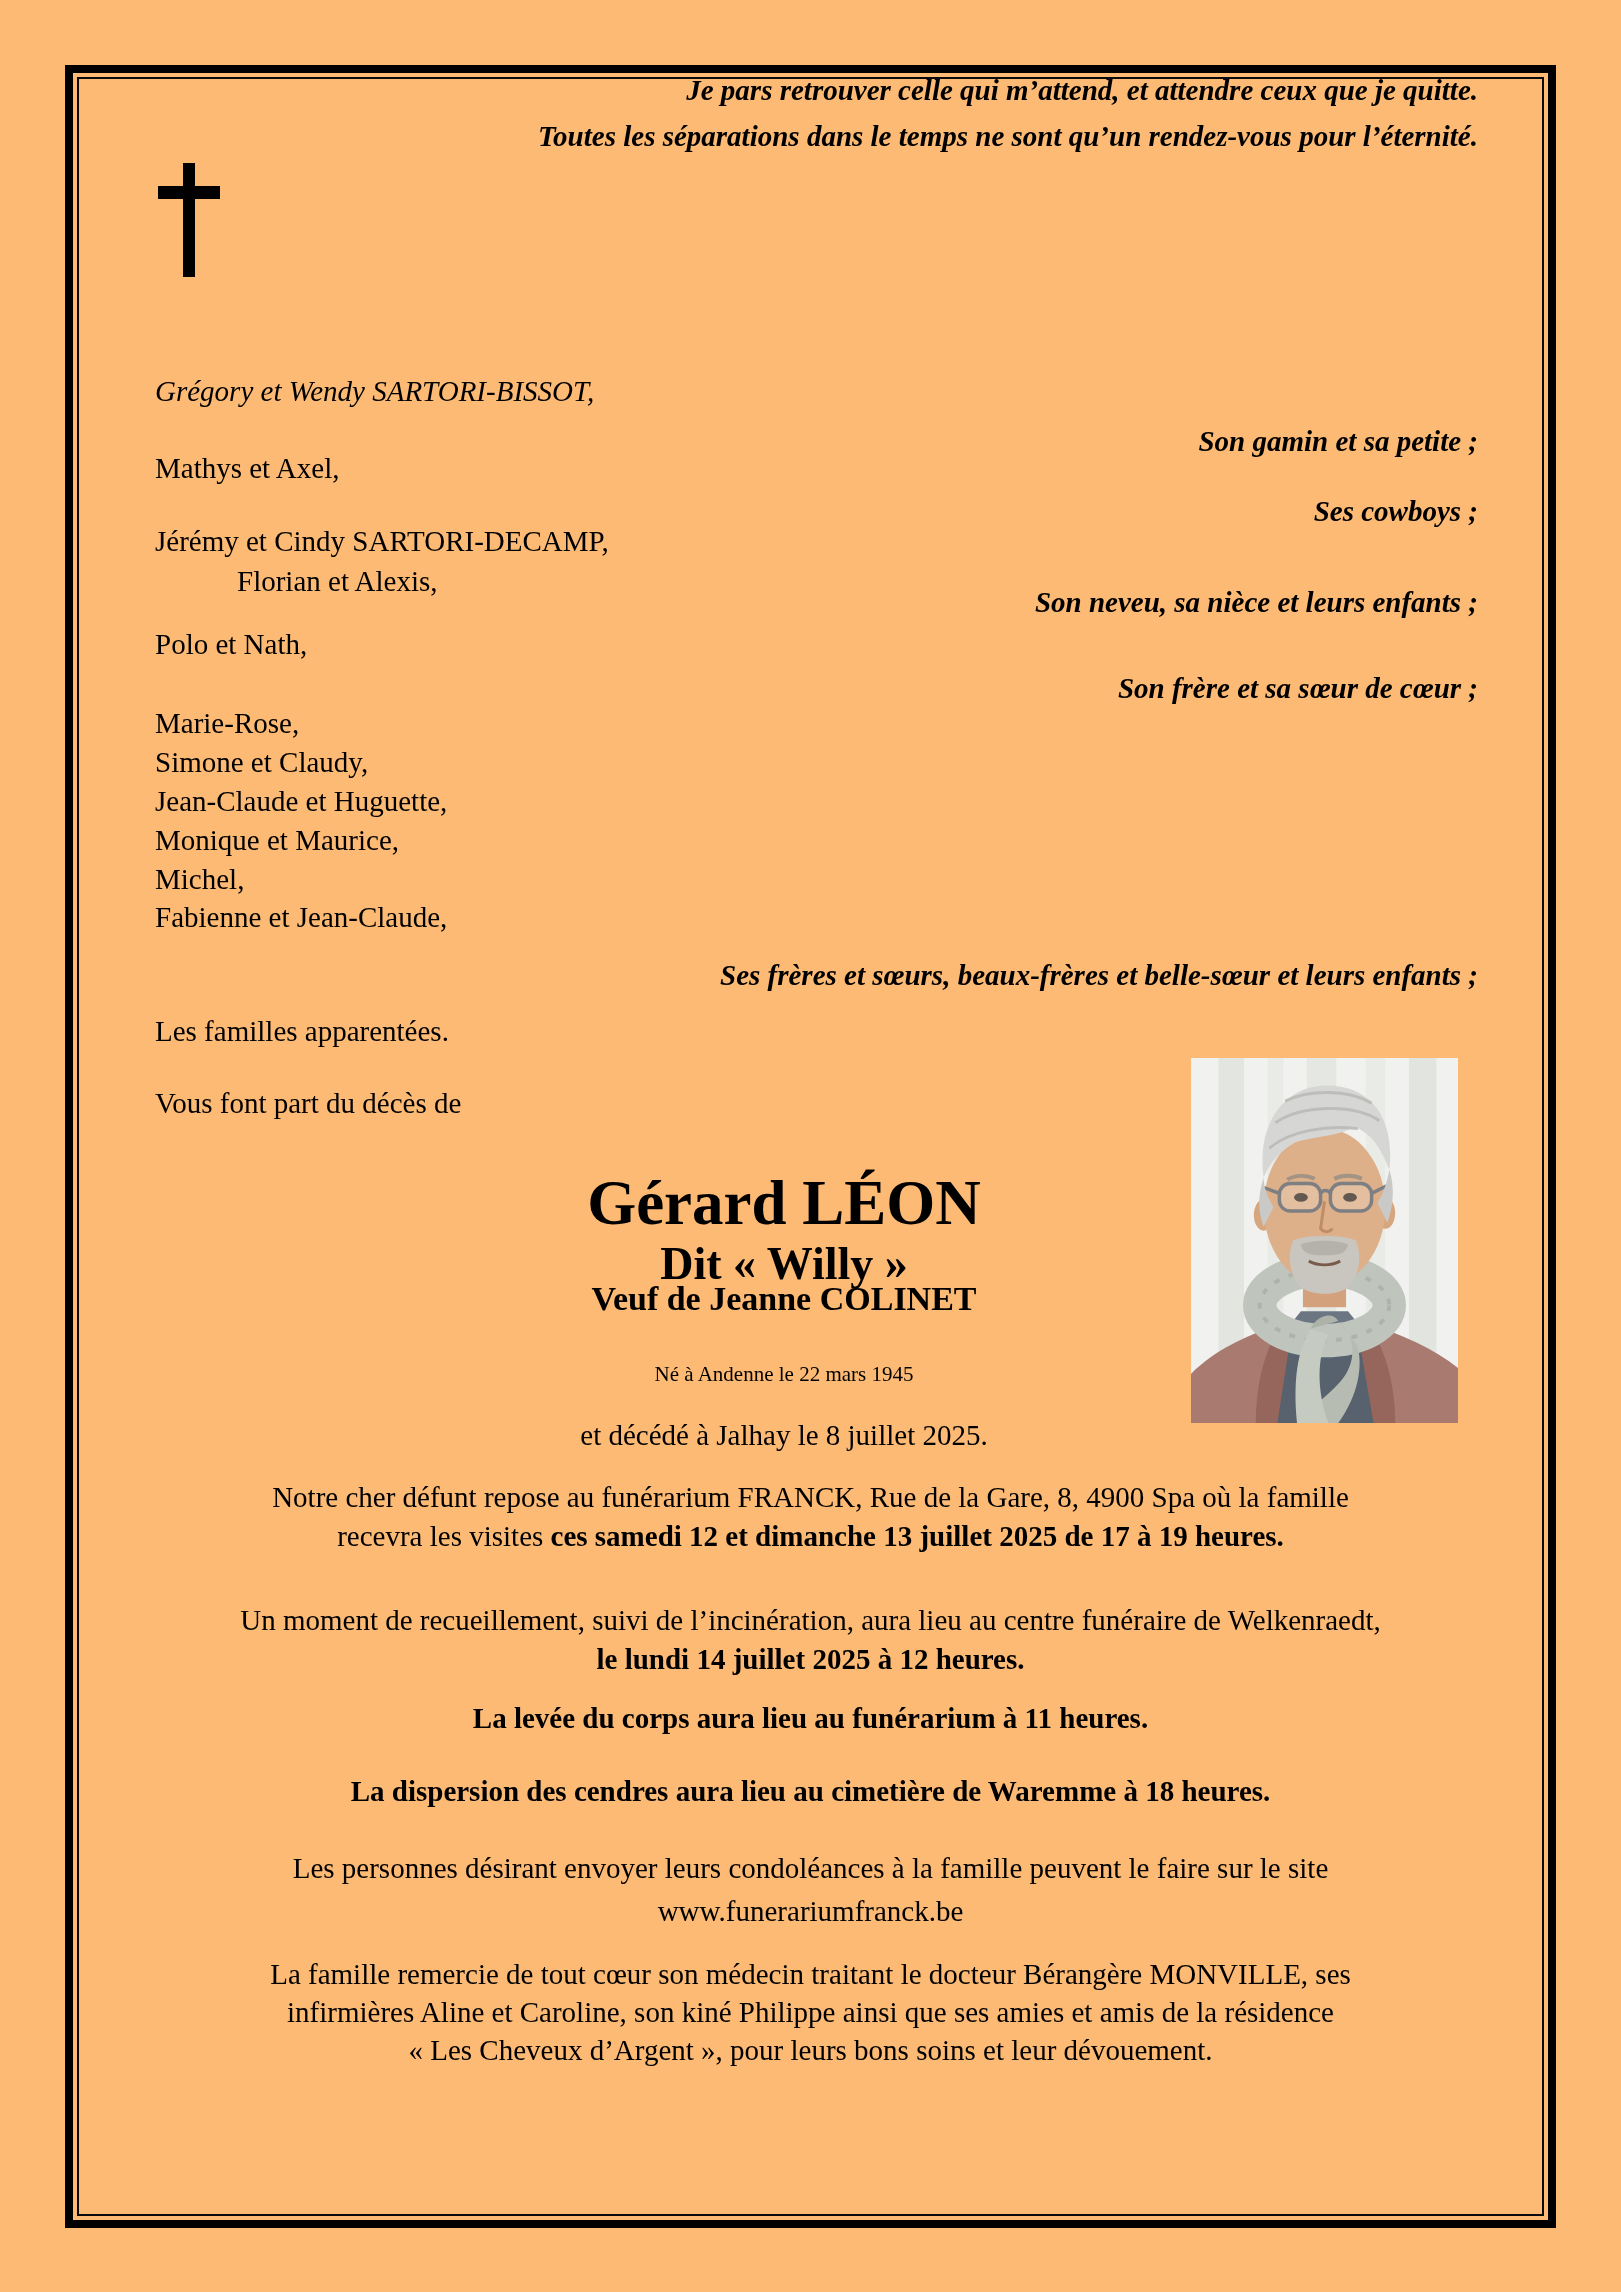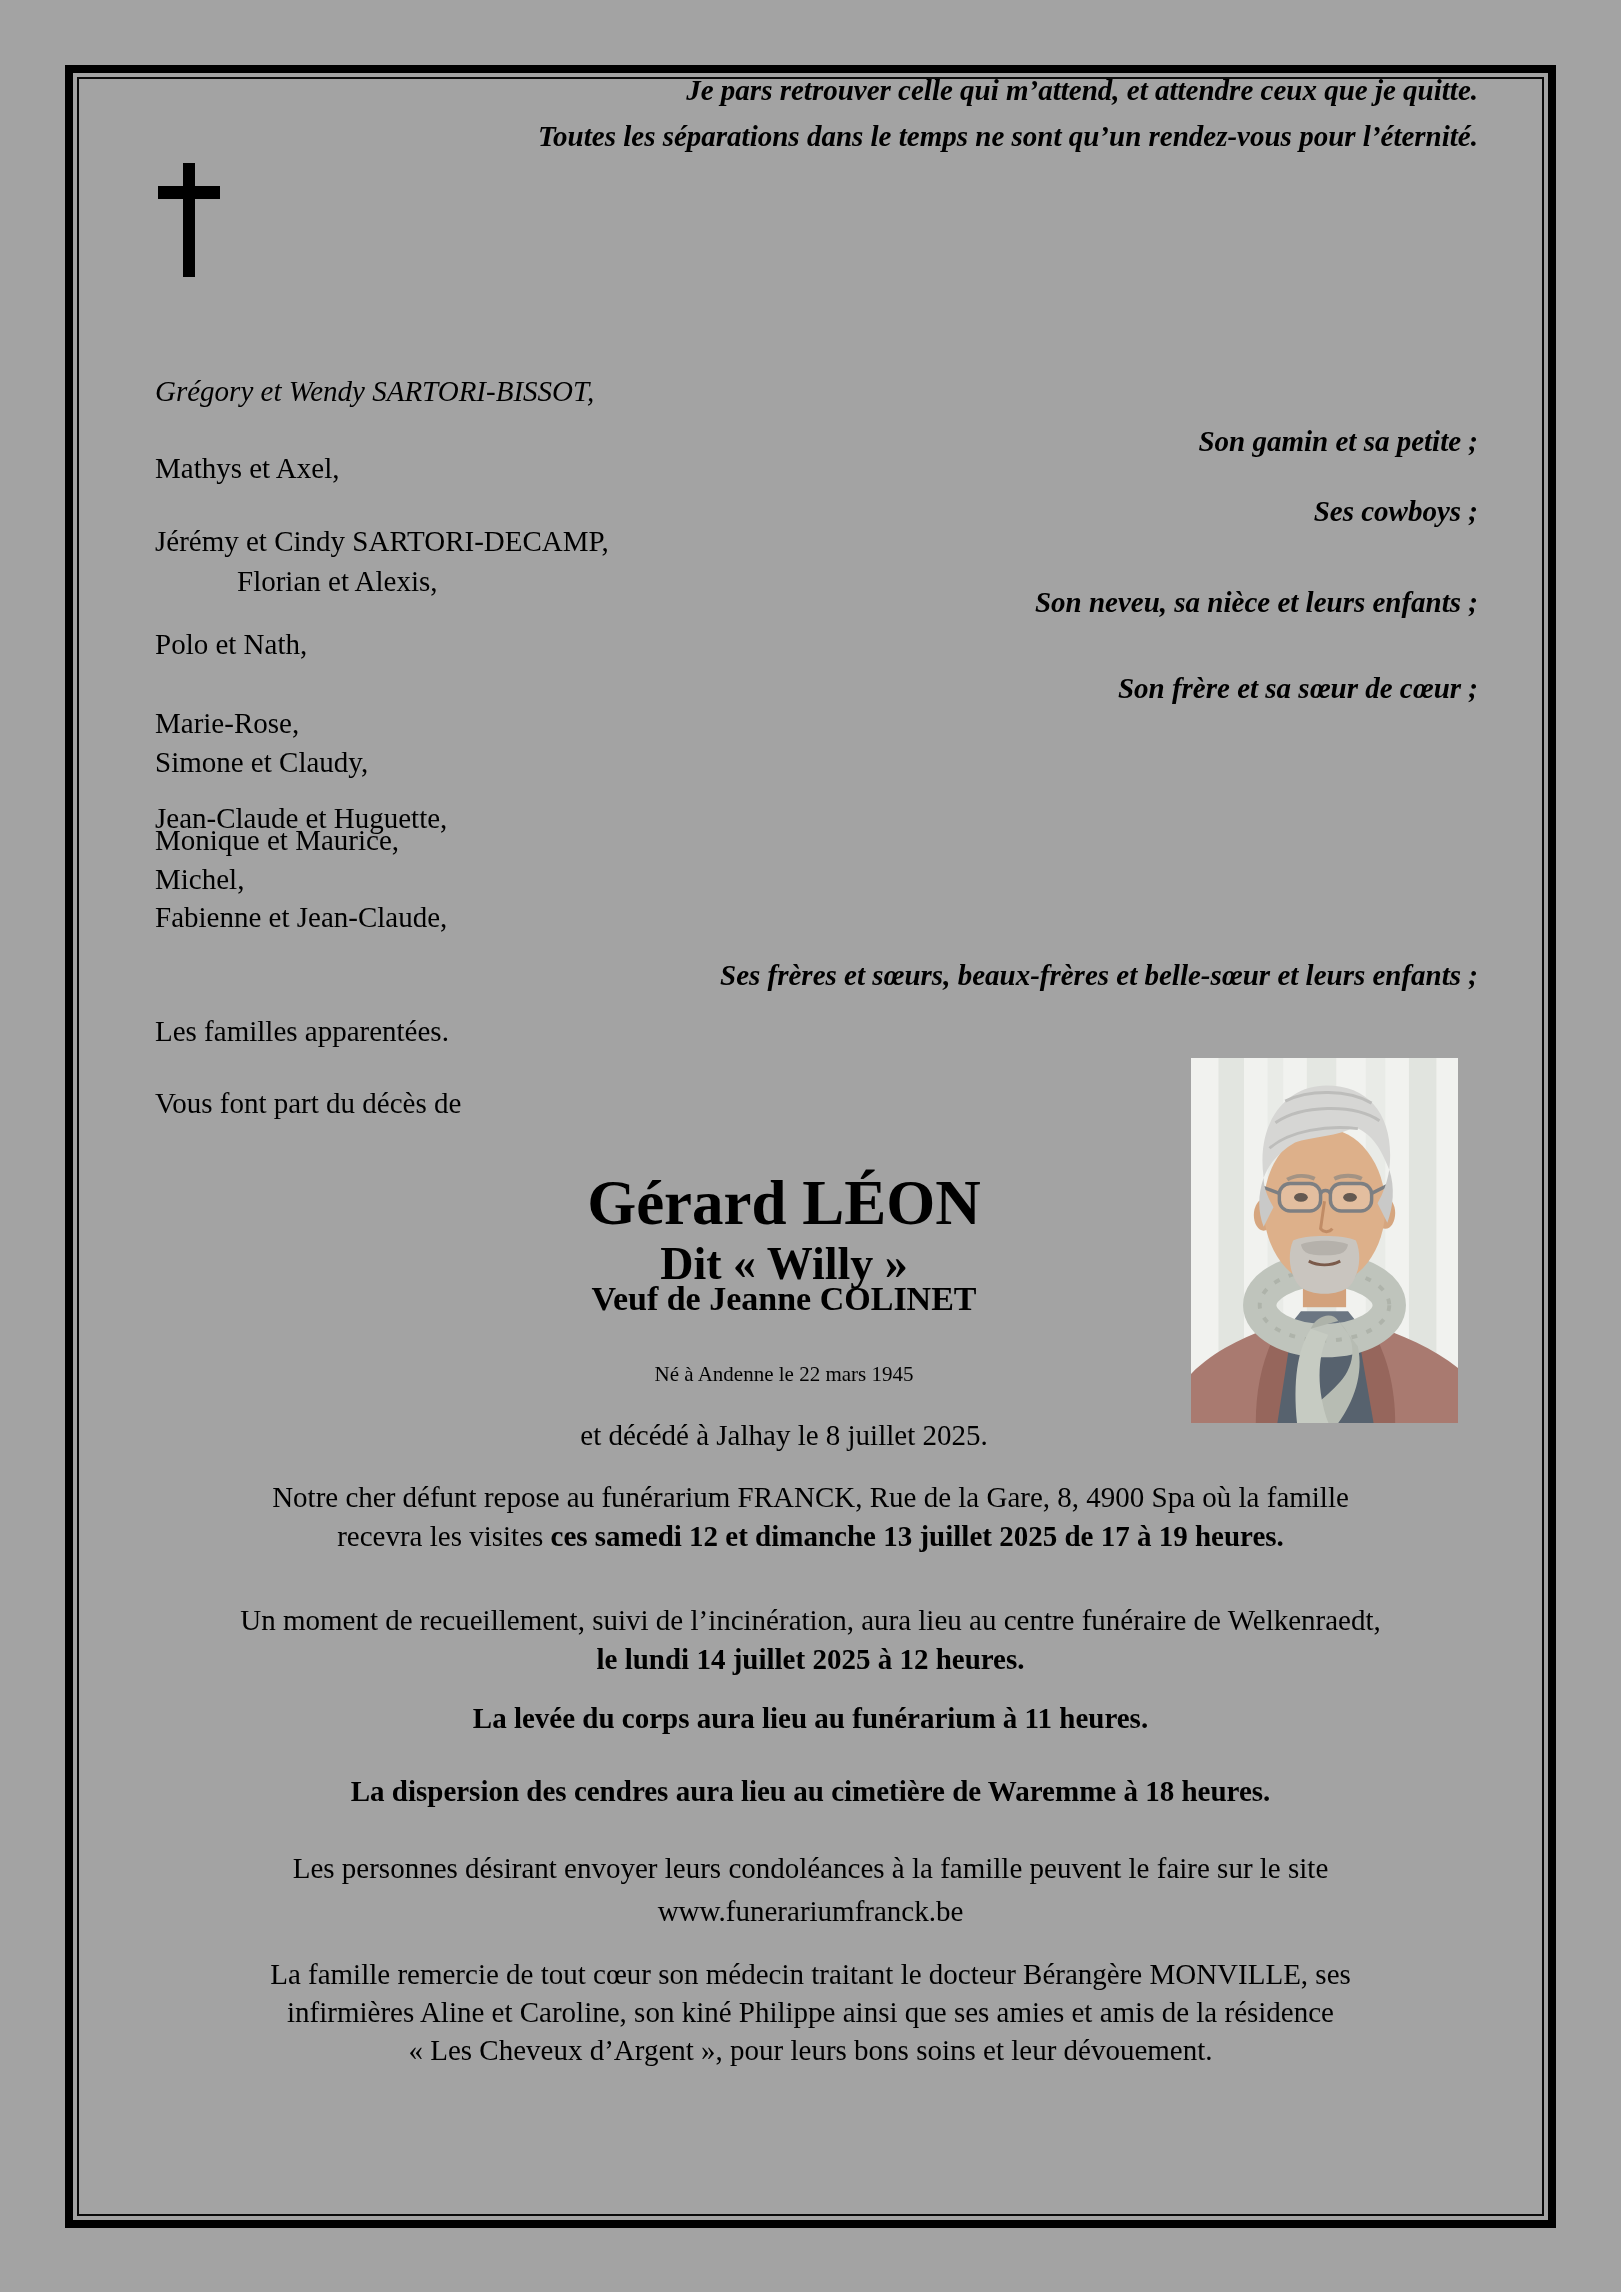--- a/index.html
+++ b/index.html
@@ -1,39 +1,39 @@
 <!DOCTYPE html>
 <html><head>
 <meta charset="utf-8">
 <style>
   html,body{margin:0;padding:0;background:#ffffff;}
   .page{
     position:relative;
     width:1621px;height:2293px;
-    background:#a3a3a3;
+    background:#fdba74;
     font-family:"Liberation Serif", serif;
     color:#000000;
     overflow:hidden;
   }
   .frame-outer{position:absolute;top:65px;left:65px;right:65px;bottom:65px;border:8.8px solid #000;}
   .frame-inner{position:absolute;top:77px;left:77px;right:77px;bottom:77px;border:2px solid #0a0a0a;}
 
   .abs{position:absolute;line-height:1;white-space:nowrap;}
 
   .quote{right:143px;font-size:29px;font-weight:bold;font-style:italic;}
   .q1{top:76px;}
   .q2{top:122px;}
 
   .cross-v{position:absolute;left:183px;top:163px;width:11.8px;height:114px;background:#000;}
   .cross-h{position:absolute;left:158px;top:186px;width:62px;height:12.7px;background:#000;}
 
   .name-line{left:155px;font-size:29px;}
   .name-indent{left:237px;}
   .n0{top:377px;font-style:italic;} .n1{top:454px;} .n2{top:527px;} .n3{top:567px;} .n4{top:630px;}
-  .n5{top:709px;} .n6{top:748px;} .n7{top:787px;margin-top:17px;} .n8{top:826px;} .n9{top:865px;} .n10{top:903px;}
+  .n5{top:709px;} .n6{top:748px;} .n7{top:787px;} .n8{top:826px;} .n9{top:865px;} .n10{top:903px;}
 
   .dedication{right:143px;font-size:29px;font-weight:bold;font-style:italic;}
   .d0{top:427px;} .d1{top:497px;} .d2{top:588px;} .d3{top:674px;} .d4{top:936px;margin-top:25px;}
 
   .closing{left:155px;font-size:29px;}
   .c0{top:1017px;} .c1{top:1089px;}
 
   .deceased-block{position:absolute;left:294px;width:980px;text-align:center;}
   .deceased-name{top:1172px;font-size:63px;font-weight:bold;}
   .deceased-alias{top:1241px;font-size:46px;font-weight:bold;}

